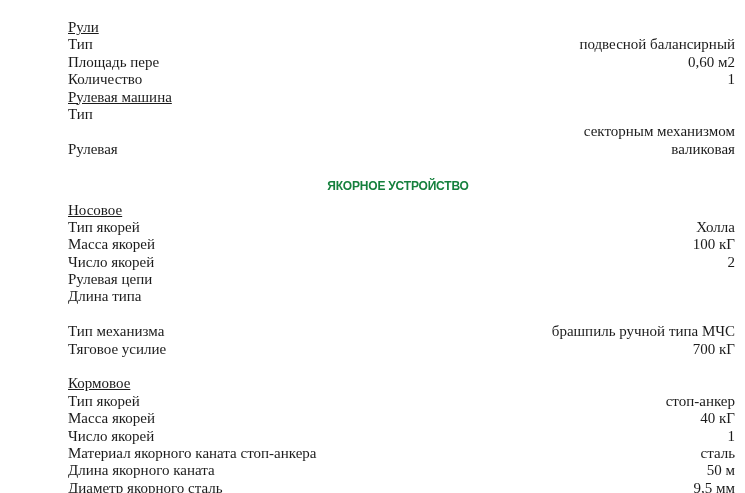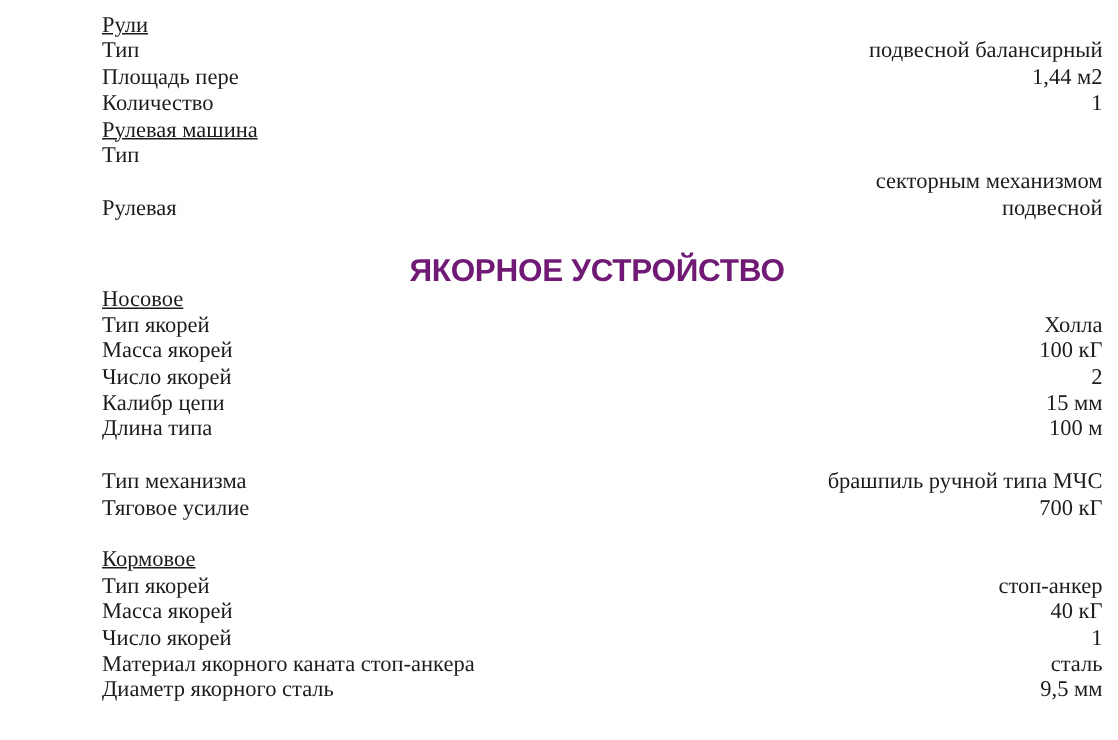--- a/index.html
+++ b/index.html
@@ -15,20 +15,21 @@
     font-size: 15px;
     color: #1b1b1b;
   }
   .page {
     position: relative;
     width: 745px;
     height: 367px;
     box-sizing: border-box;
     padding-top: 9px;
     background: #ffffff;
+    margin-top: 10px;
   }
   .spec-row {
     position: relative;
     height: 17.4px;
     line-height: 17.4px;
   }
   .spec-row .label {
     position: absolute;
     left: 68px;
     top: 0;
@@ -50,86 +51,84 @@
   }
   .heading-row {
     box-sizing: border-box;
     height: 26px;
     padding-top: 3px;
     margin-left: 68px;
     width: 660px;
     text-align: center;
     font-family: "Liberation Sans", "DejaVu Sans", sans-serif;
     font-weight: bold;
-    font-size: 21px;
+    font-size: 12px;
     letter-spacing: -0.2px;
-    color: #701a75;
+    color: #15803d;
   }
 </style>
 </head>
 <body>
 
 <div class="page">
   <div>
       <div class="spec-row">
     <span class="label section">Рули</span>
 
   </div>
       <div class="spec-row">
     <span class="label">Тип</span>
     <span class="value">подвесной балансирный</span>
   </div>
       <div class="spec-row">
     <span class="label">Площадь пере</span>
-    <span class="value">1,44 м2</span>
+    <span class="value">0,60 м2</span>
   </div>
       <div class="spec-row">
     <span class="label">Количество</span>
     <span class="value">1</span>
   </div>
       <div class="spec-row">
     <span class="label section">Рулевая машина</span>
 
   </div>
       <div class="spec-row">
     <span class="label">Тип</span>
   </div>
       <div class="spec-row">
     <span class="label"></span>
     <span class="value">секторным механизмом</span>
   </div>
       <div class="spec-row">
     <span class="label">Рулевая</span>
-    <span class="value">подвесной</span>
+    <span class="value">валиковая</span>
   </div>
       <div class="blank-row"></div>
       <div class="heading-row">ЯКОРНОЕ УСТРОЙСТВО</div>
       <div class="spec-row">
     <span class="label section">Носовое</span>
 
   </div>
       <div class="spec-row">
     <span class="label">Тип якорей</span>
     <span class="value">Холла</span>
   </div>
       <div class="spec-row">
     <span class="label">Масса якорей</span>
     <span class="value">100 кГ</span>
   </div>
       <div class="spec-row">
     <span class="label">Число якорей</span>
     <span class="value">2</span>
   </div>
       <div class="spec-row">
-    <span class="label">Калибр цепи</span>
-    <span class="value">15 мм</span>
+    <span class="label">Рулевая цепи</span>
   </div>
       <div class="spec-row">
     <span class="label">Длина типа</span>
-    <span class="value">100 м</span>
   </div>
       <div class="blank-row"></div>
       <div class="spec-row">
     <span class="label">Тип механизма</span>
     <span class="value">брашпиль ручной типа МЧС</span>
   </div>
       <div class="spec-row">
     <span class="label">Тяговое усилие</span>
     <span class="value">700 кГ</span>
   </div>
@@ -148,17 +147,21 @@
   </div>
       <div class="spec-row">
     <span class="label">Число якорей</span>
     <span class="value">1</span>
   </div>
       <div class="spec-row">
     <span class="label">Материал якорного каната стоп-анкера</span>
     <span class="value">сталь</span>
   </div>
       <div class="spec-row">
+    <span class="label">Длина якорного каната</span>
+    <span class="value">50 м</span>
+  </div>
+      <div class="spec-row">
     <span class="label">Диаметр якорного сталь</span>
     <span class="value">9,5 мм</span>
   </div>
     </div>
 </div>
 
 </body></html>

